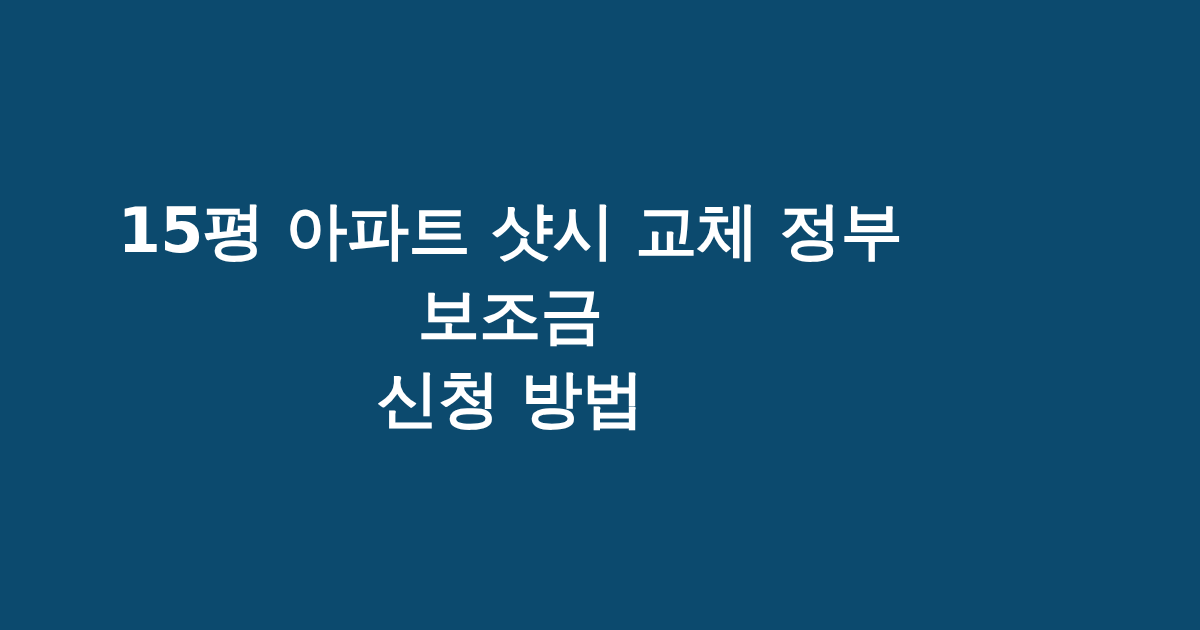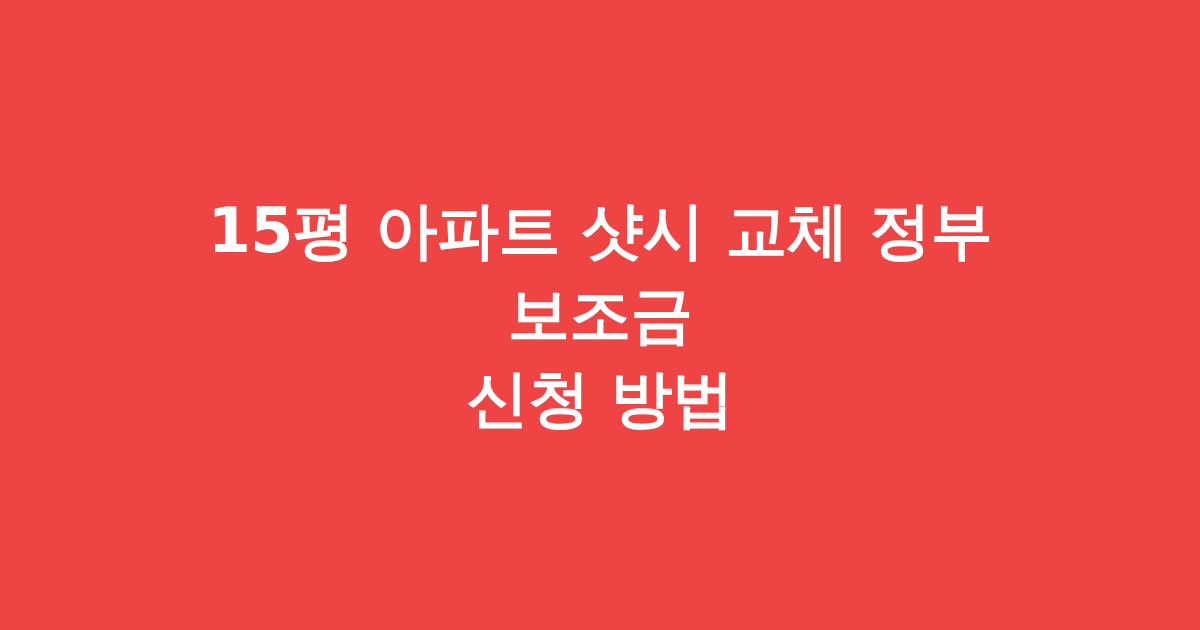--- a/index.html
+++ b/index.html
@@ -15,22 +15,22 @@
     font-family: "Liberation Sans", "DejaVu Sans", sans-serif;
   }
 
   .thumbnail-card {
     position: relative;
     box-sizing: border-box;
     width: 1200px;
     height: 630px;
     display: flex;
     align-items: center;
-    justify-content: center;
-    background-color: #ef4444;
+    justify-content: flex-start;
+    background-color: #0c4a6e;
     overflow: hidden;
   }
 
   .title-block {
     width: 1020px;
     text-align: center;
     padding: 0 20px;
     box-sizing: border-box;
   }
 

